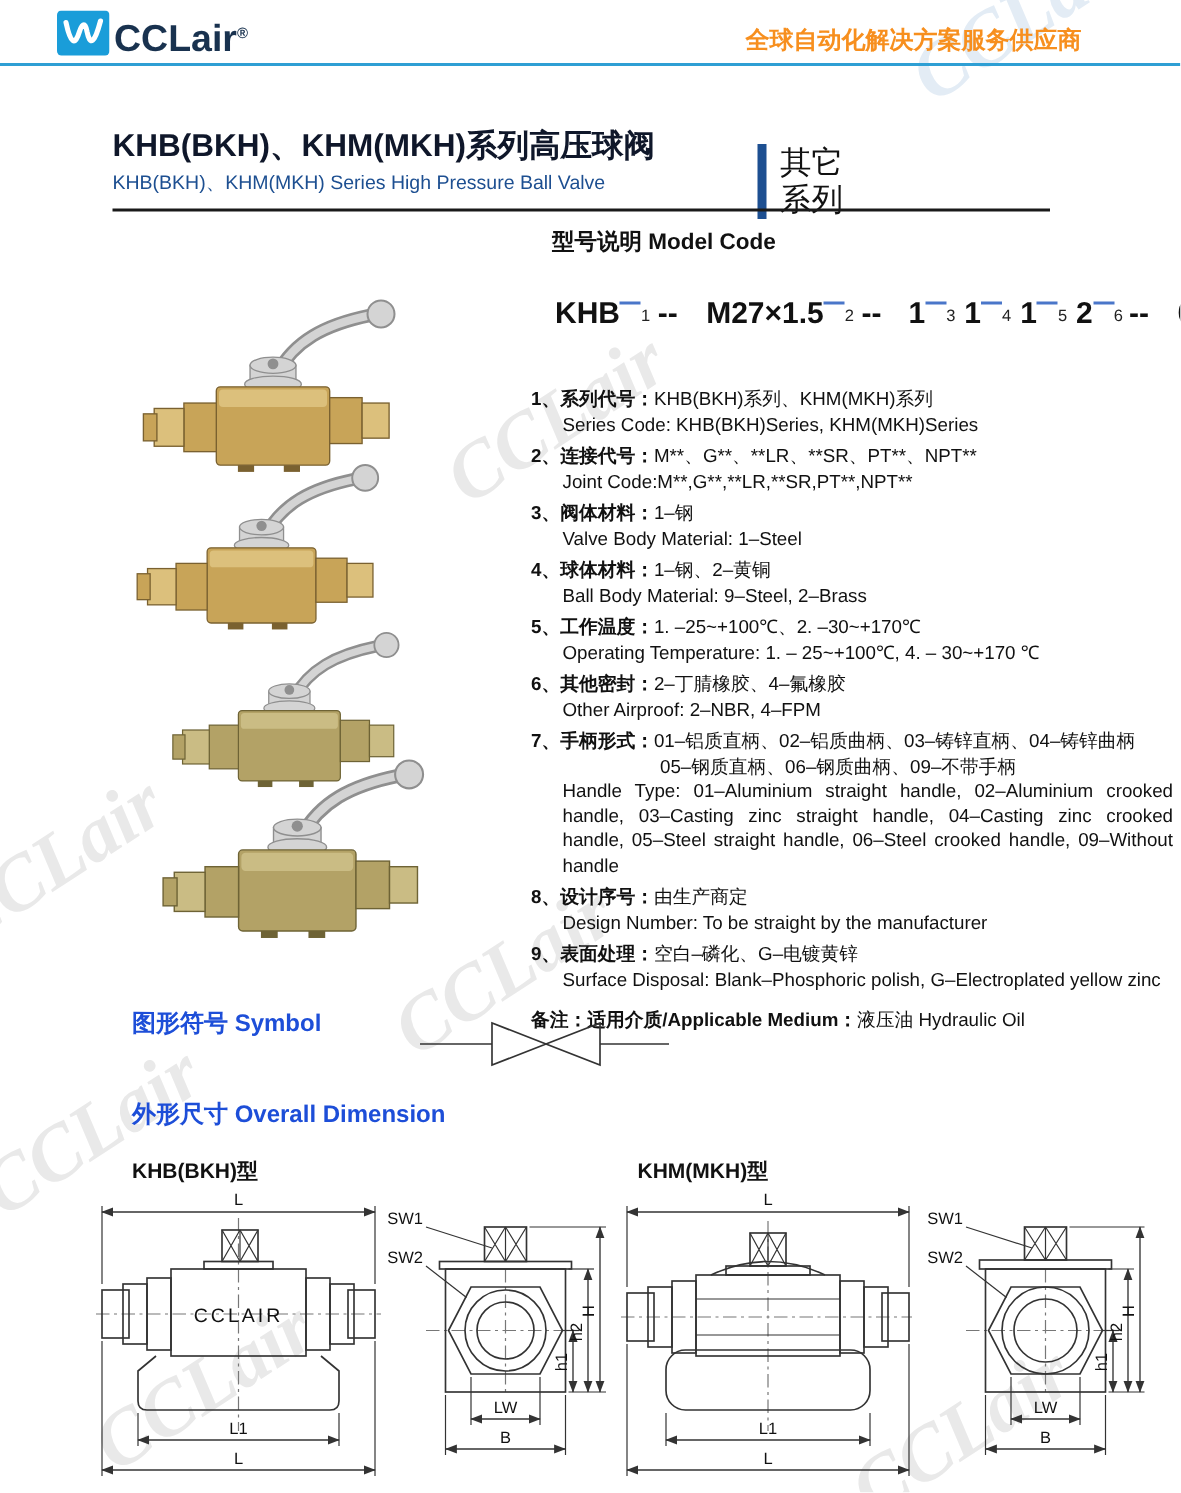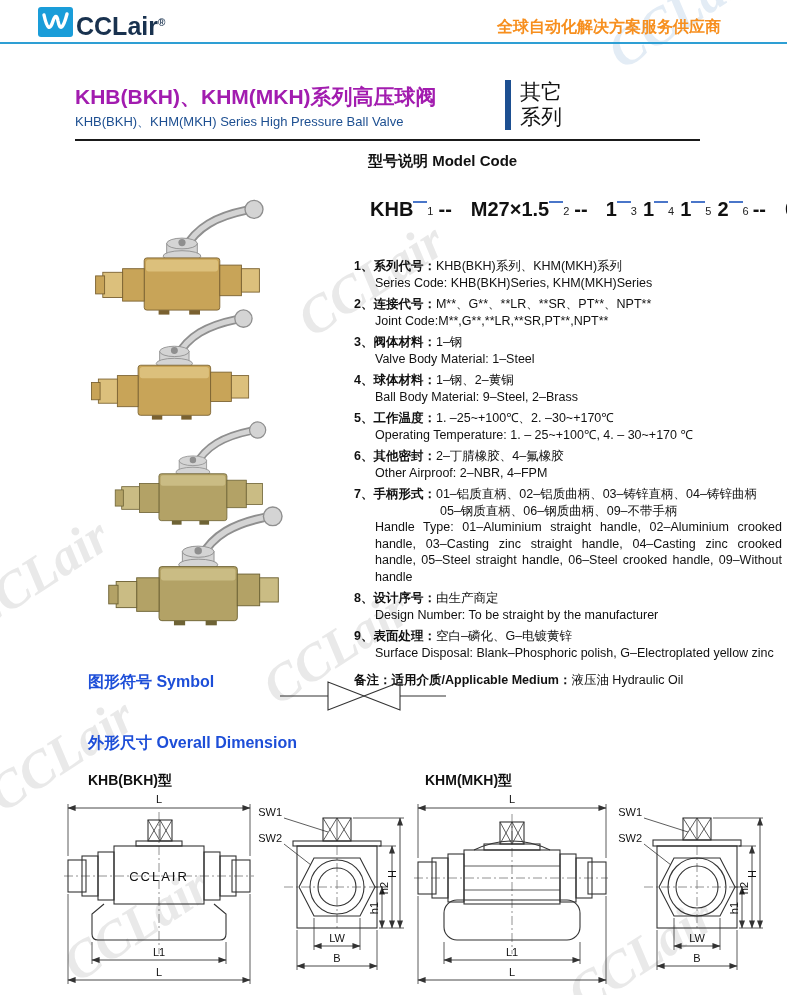--- a/index.html
+++ b/index.html
@@ -10,23 +10,23 @@
       font-size:52px;color:#e9e9e9;transform:rotate(-33deg);white-space:nowrap;pointer-events:none;z-index:0;}
   .wm.blue{color:#e3ecf5;}
   
   .logo{position:absolute;left:38px;top:7px;display:flex;align-items:flex-start;}
   .logo-mark{width:35px;height:32px;}
   .logo-text{font-size:25px;font-weight:bold;color:#19324f;letter-spacing:0px;margin-left:3px;line-height:32px;}
   .logo-reg{font-size:10px;vertical-align:super;font-weight:bold;color:#19324f;}
   .slogan{position:absolute;right:66px;top:17px;font-size:16px;font-weight:bold;color:#f78f1e;}
   .hdr-line{position:absolute;left:0;top:42px;width:787px;height:2px;background:#2e9fd4;}
   
-  .title-zh{position:absolute;left:75px;top:83px;font-size:21px;font-weight:bold;color:#a21caf;}
+  .title-zh{position:absolute;left:75px;top:83px;font-size:21px;font-weight:bold;color:#0f172a;}
   .title-en{position:absolute;left:75px;top:113px;font-size:13px;color:#1d4f91;}
-  .series-tab{position:absolute;left:505px;top:80px;display:flex;}
+  .series-tab{position:absolute;left:505px;top:96px;display:flex;}
   .tab-bar{width:6px;background:#1d4f91;margin-right:9px;}
   .tab-txt{font-family:"Liberation Serif",serif;font-size:21px;line-height:25px;color:#111;}
   .title-rule{position:absolute;left:75px;top:139px;width:625px;height:2px;background:#1a1a1a;}
   
   .mc-heading{position:absolute;left:368px;top:152px;font-size:15px;font-weight:bold;}
   .mc-line{position:absolute;left:366px;top:197px;display:flex;align-items:flex-start;}
   .cp{display:inline-flex;flex-direction:row;align-items:center;margin:0 4px;}
   .cp.dig{margin:0 3px;}
   .cp.sep{margin:0 1px;}
   .cp-t{font-size:20px;font-weight:bold;line-height:24px;white-space:nowrap;}

